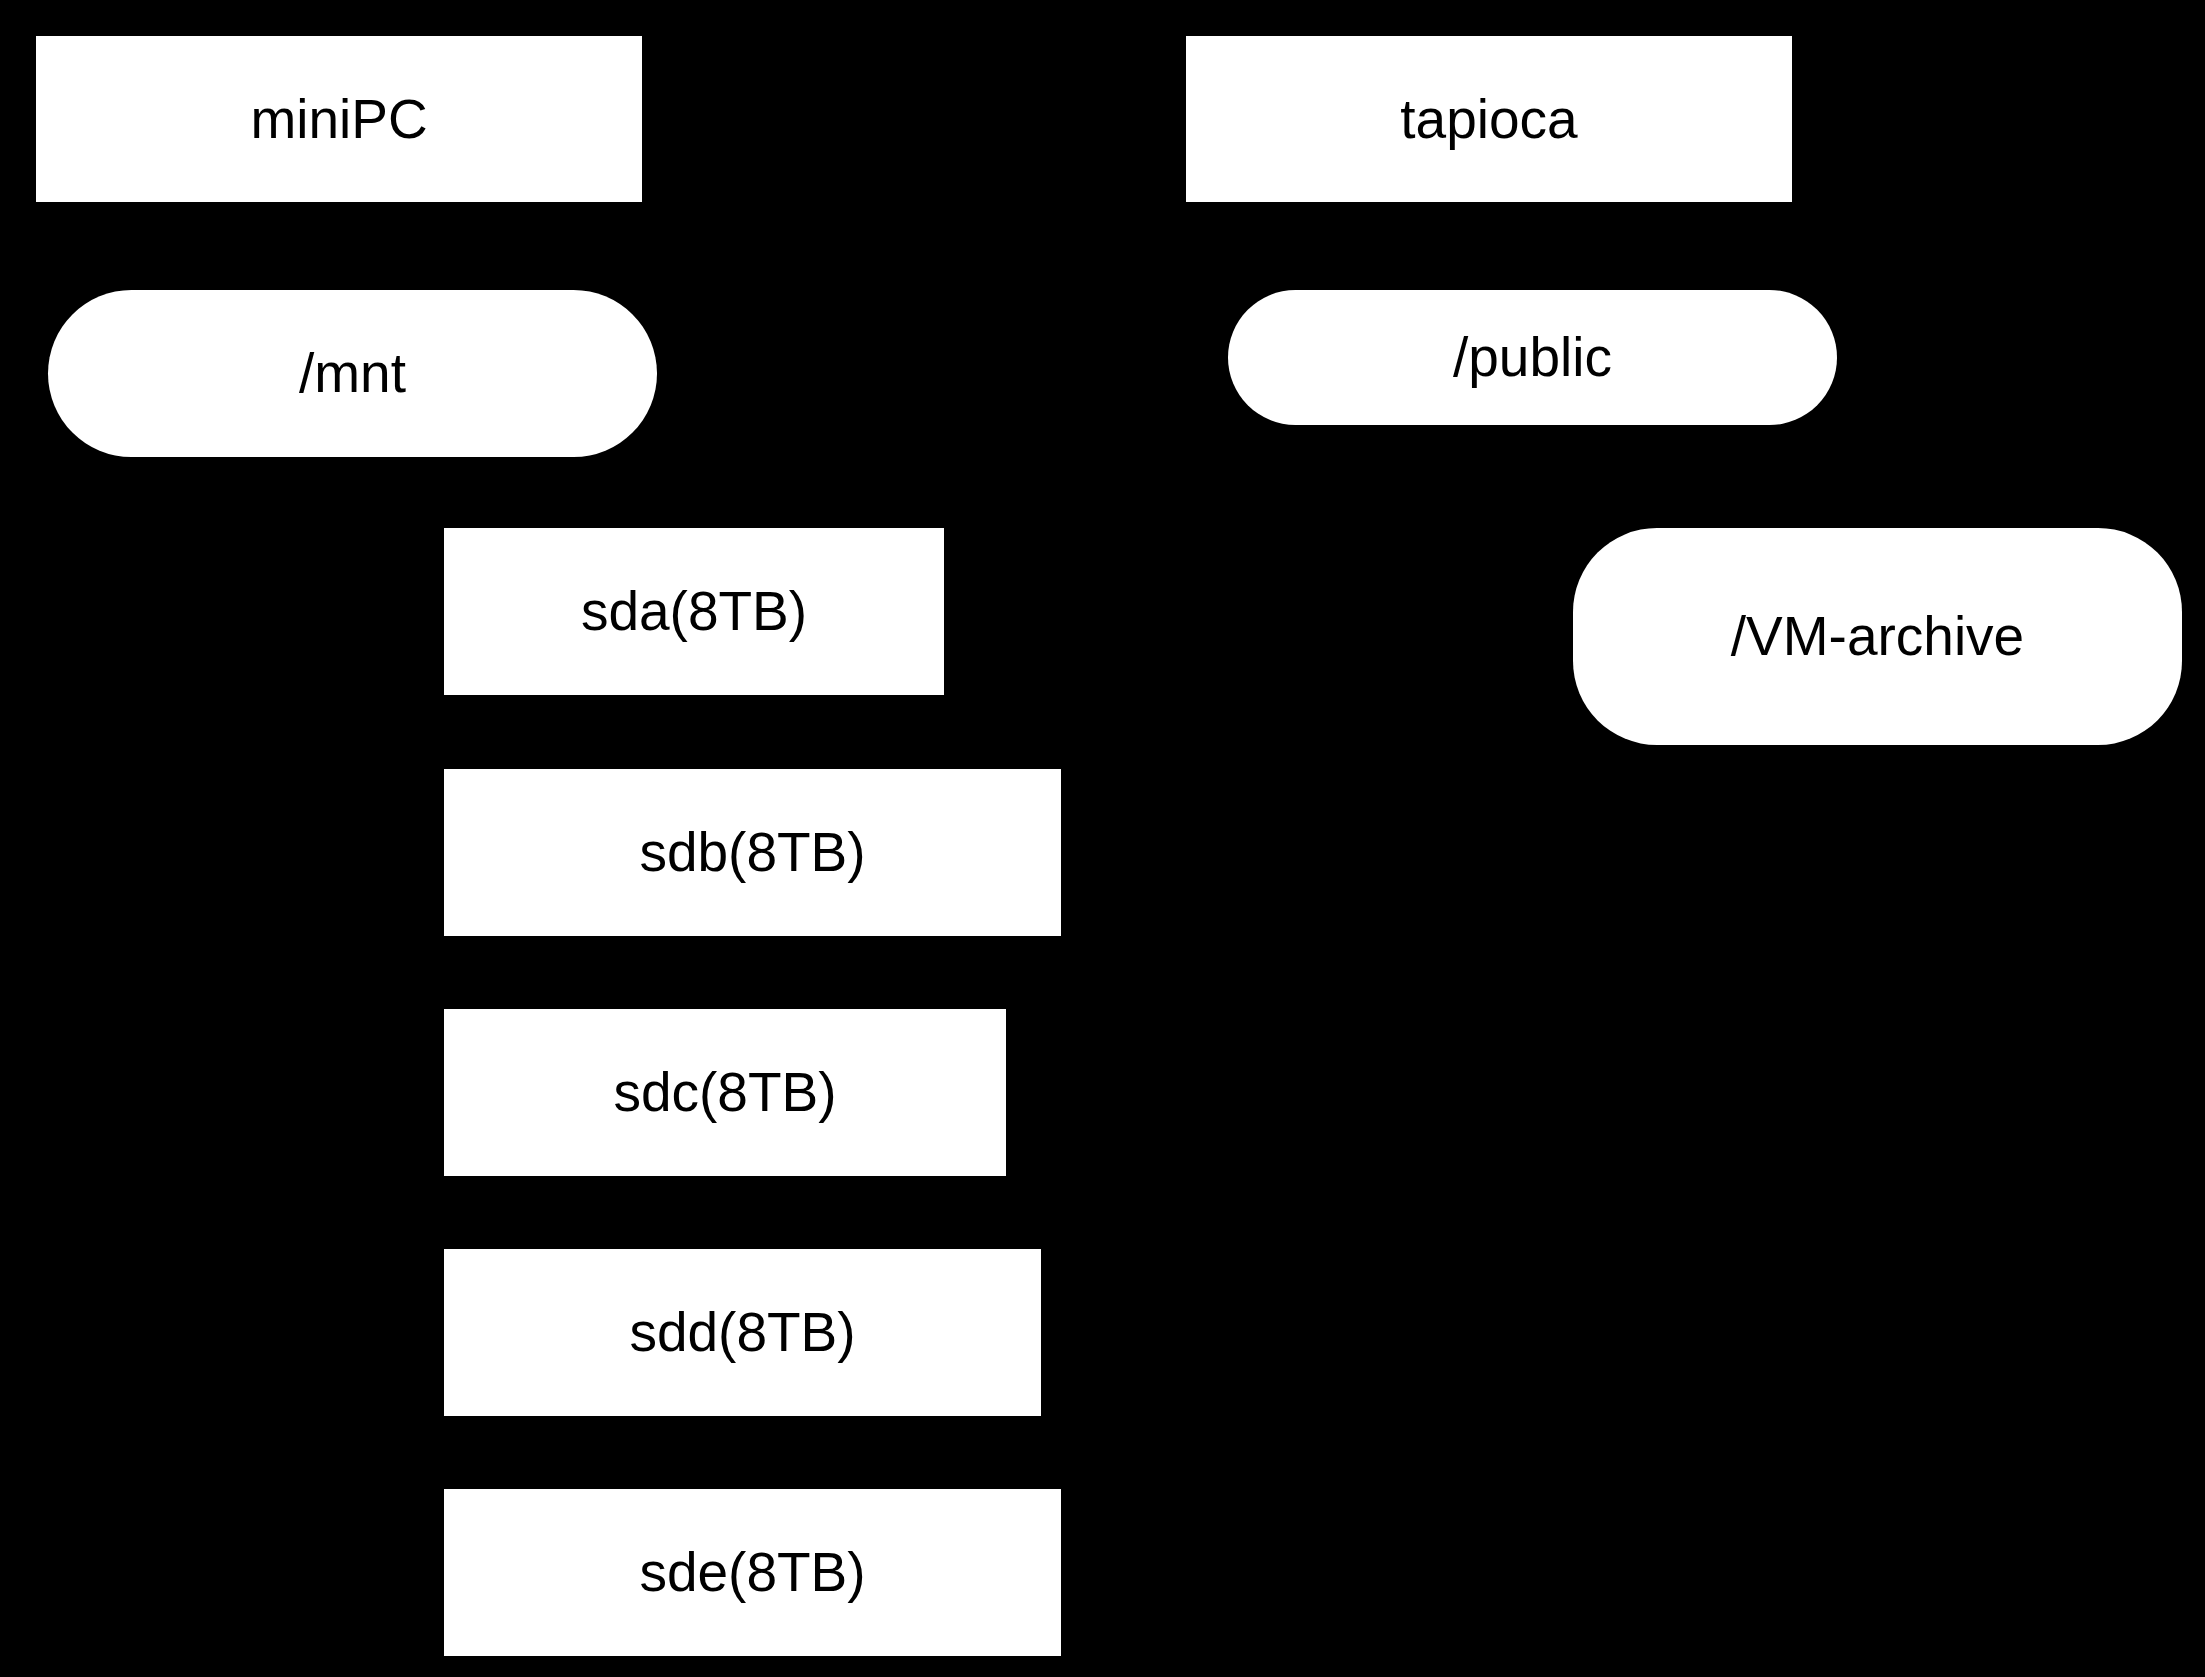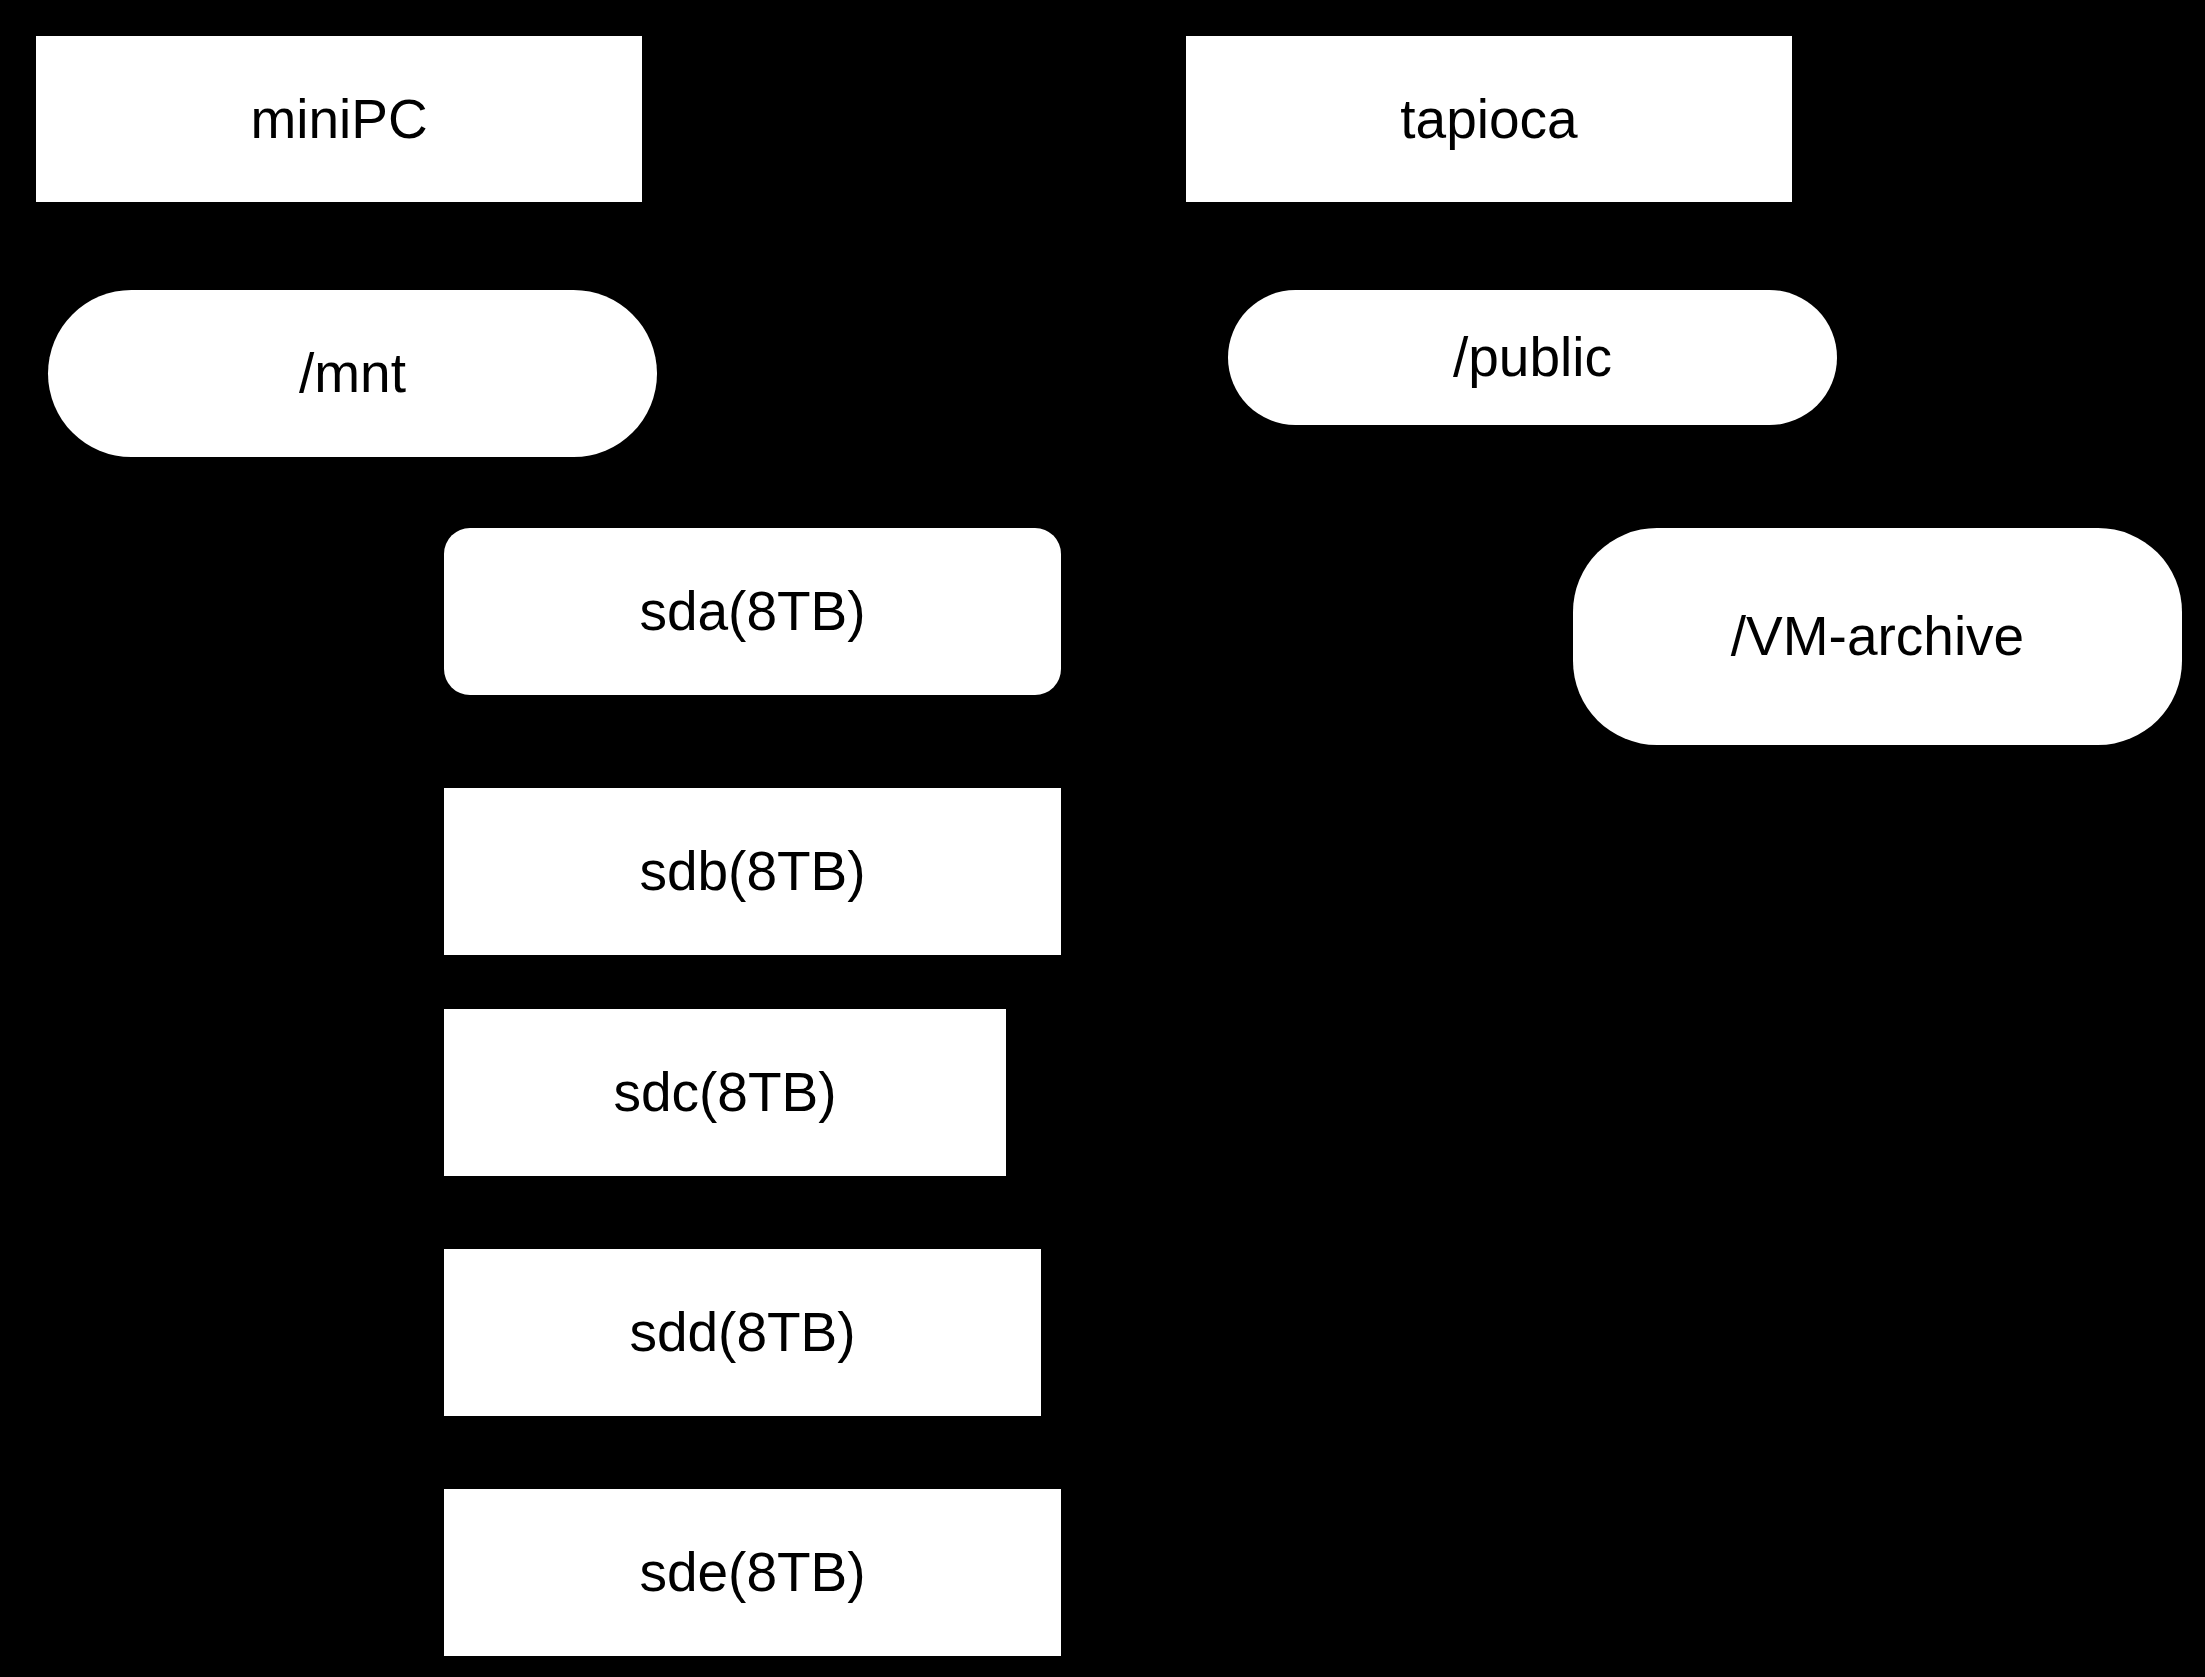--- a/index.html
+++ b/index.html
@@ -31,22 +31,22 @@
     line-height:1;
     white-space:nowrap;
     box-sizing:border-box;
   }
   .stadium{
     border-radius:84px;
   }
   
   .n-minipc {left:36px;   top:36px;   width:606px; height:166px;}
   .n-mnt    {left:48px;   top:290px;  width:609px; height:167px;}
-  .n-sda    {left:444px;  top:528px;  width:617px; height:167px;border-radius:26px;}
-  .n-sdb    {left:444px;  top:769px;  width:617px; height:167px;margin-top:19px;}
+  .n-sda    {left:444px;  top:528px;  width:500px; height:167px;}
+  .n-sdb    {left:444px;  top:769px;  width:617px; height:167px;}
   .n-sdc    {left:444px;  top:1009px; width:562px; height:167px;}
   .n-sdd    {left:444px;  top:1249px; width:597px; height:167px;}
   .n-sde    {left:444px;  top:1489px; width:617px; height:167px;}
   
   .n-tapioca{left:1186px; top:36px;   width:606px; height:166px;}
   .n-public {left:1228px; top:290px;  width:609px; height:135px;}
   .n-vm     {left:1573px; top:528px;  width:609px; height:217px;}
 </style>
 </head>
 <body>

